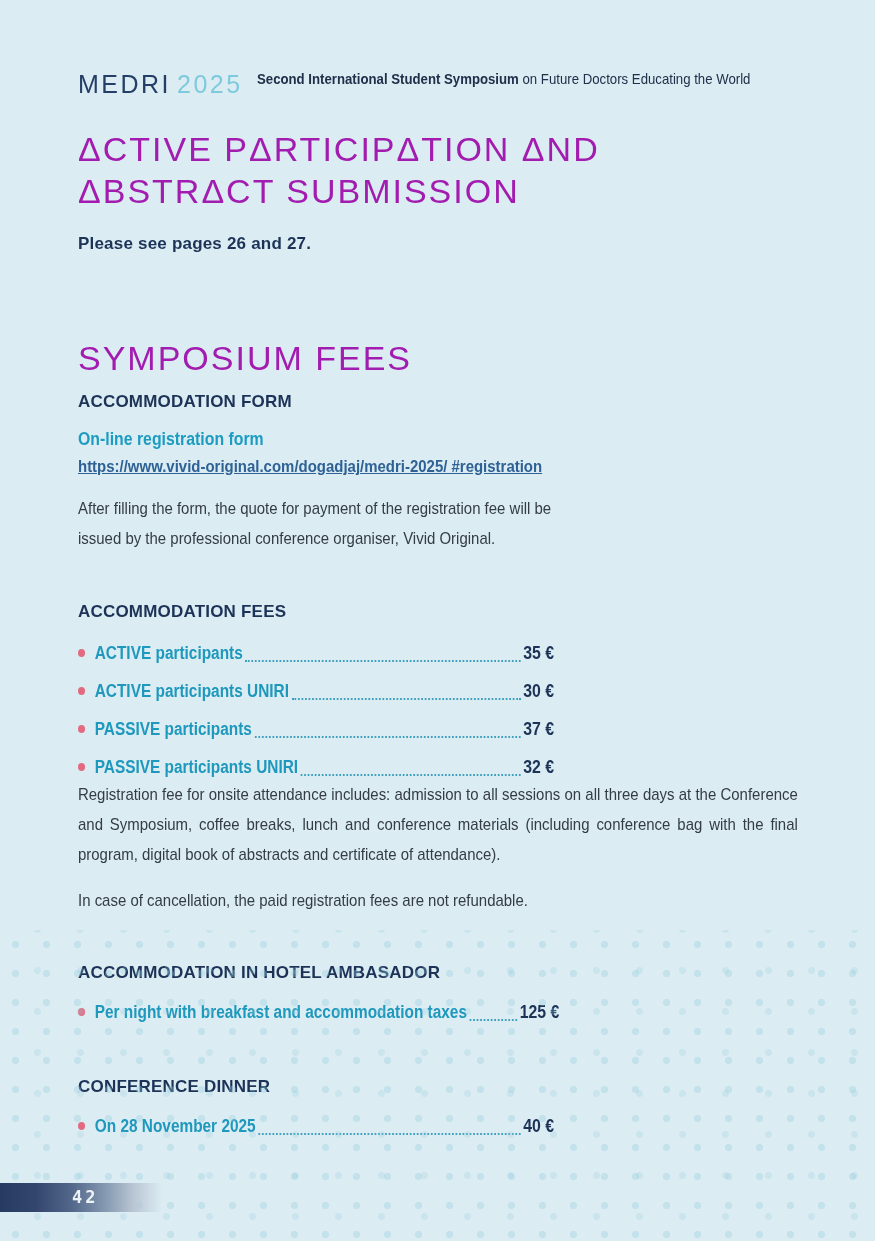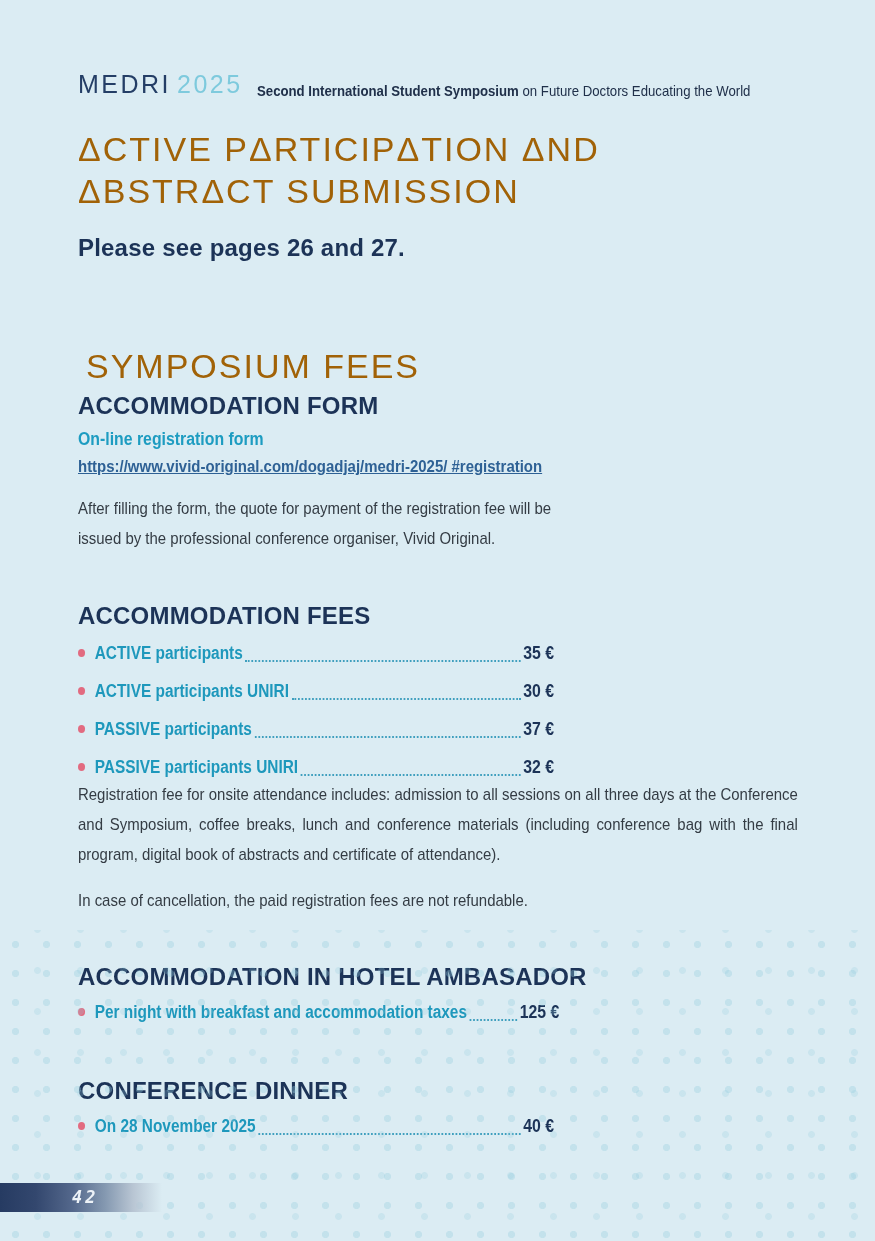--- a/index.html
+++ b/index.html
@@ -6,34 +6,34 @@
   .page{
     position:relative;width:875px;height:1241px;margin:0 auto;
     background:#dbecf3;overflow:hidden;
     font-family:"Liberation Sans", sans-serif;
     color:#343c44;
   }
   .abs{position:absolute;left:78px;}
   .cond{transform:scaleX(0.88);transform-origin:0 0;}
 
   
-  .header{top:70px;display:flex;align-items:flex-end;white-space:nowrap;}
+  .header{top:70px;display:flex;align-items:flex-start;white-space:nowrap;}
   .logo{letter-spacing:2.5px;font-size:25px;font-weight:400;}
   .logo-medri{color:#243e66;}
   .logo-year{color:#7ecadd;margin-left:6px;}
   .subtitle{margin-left:14px;font-size:15px;color:#20304a;transform:scaleX(0.88);transform-origin:0 100%;display:inline-block;white-space:nowrap;}
   .subtitle b{font-weight:700;}
 
   
-  .techno{color:#a16207;font-weight:400;letter-spacing:2px;white-space:pre-line;}
+  .techno{color:#a21caf;font-weight:400;letter-spacing:2px;white-space:pre-line;}
   .h1{top:128px;font-size:34px;line-height:42px;}
   .h2{top:336px;font-size:34px;line-height:44px;}
 
   
-  .h3{font-size:24px;font-weight:700;color:#1c3357;letter-spacing:0.2px;white-space:nowrap;}
+  .h3{font-size:17px;font-weight:700;color:#1c3357;letter-spacing:0.2px;white-space:nowrap;}
   .note{top:234px;}
   .h3-regform{top:392px;}
   .h3-regfees{top:602px;}
   .h3-accom{top:963px;}
   .h3-dinner{top:1077px;}
 
   .online{top:429px;font-size:18px;font-weight:700;color:#1d9cc1;white-space:nowrap;}
   .url{top:457px;font-size:17px;font-weight:700;color:#2e6195;text-decoration:underline;white-space:nowrap;cursor:pointer;}
 
   .para{font-size:17px;line-height:30px;color:#343c44;}
@@ -48,21 +48,21 @@
   .list-dinner{top:1107px;}
   .fee-row{display:flex;align-items:center;height:38px;}
   .bullet{width:8px;height:8px;border-radius:50%;background:#e26b80;margin-right:11px;flex:0 0 auto;}
   .fee-label{font-size:17.5px;font-weight:700;color:#1e98bc;white-space:nowrap;}
   .leader{flex:1 1 auto;height:15px;border-bottom:2px dotted #3f9fbe;margin:0 3px 0 3px;}
   .fee-price{font-size:18px;font-weight:700;color:#1c3357;white-space:nowrap;}
 
   
   .footer-bar{position:absolute;left:0;top:1183px;width:162px;height:29px;
     background:linear-gradient(90deg,#263b62 0%,#33476e 22%,#54688c 45%,#8599b1 65%,#b8c5d3 82%,rgba(219,236,243,0) 100%);}
-  .footer-num{position:absolute;left:72px;top:4px;color:#edf2f7;font-size:17px;font-weight:700;letter-spacing:3px;font-family:"DejaVu Sans Mono", monospace;font-style:italic;}
+  .footer-num{position:absolute;left:72px;top:4px;color:#edf2f7;font-size:17px;font-weight:700;letter-spacing:3px;font-family:"DejaVu Sans Mono", monospace;}
 
   
   .dots{position:absolute;left:0;top:930px;width:875px;height:311px;pointer-events:none;
     background-image:
       radial-gradient(circle, rgba(150,205,222,0.35) 3.2px, rgba(150,205,222,0) 4px),
       radial-gradient(circle, rgba(150,205,222,0.25) 3px, rgba(150,205,222,0) 3.8px);
     background-size:31px 29px, 43px 41px;
     background-position:0 0, 16px 20px;
   }
 </style>
@@ -74,21 +74,21 @@
   <div class="abs header">
     <span class="logo"><span class="logo-medri">MEDRI</span><span class="logo-year">2025</span></span>
     <span class="subtitle"><b>Second International Student Symposium</b><span> on Future Doctors Educating the World</span></span>
   </div>
 
   <h1 class="abs techno glyphs h1" style="margin:0;">ΔCTIVE PΔRTICIPΔTION ΔND
 ΔBSTRΔCT SUBMISSION</h1>
 
   <div class="abs h3 note">Please see pages 26 and 27.</div>
 
-  <h2 class="abs techno glyphs h2" style="margin:8px;">SYMPOSIUM FEES</h2>
+  <h2 class="abs techno glyphs h2" style="margin:0;">SYMPOSIUM FEES</h2>
 
   <div class="abs h3 h3-regform">ACCOMMODATION FORM</div>
 
   <div class="abs online cond">On-line registration form</div>
 
   <a class="abs url cond">https://www.vivid-original.com/dogadjaj/medri-2025/ #registration</a>
 
   <div class="abs para para1 cond">After filling the form, the quote for payment of the registration fee will be
 issued by the professional conference organiser, Vivid Original.</div>
 

